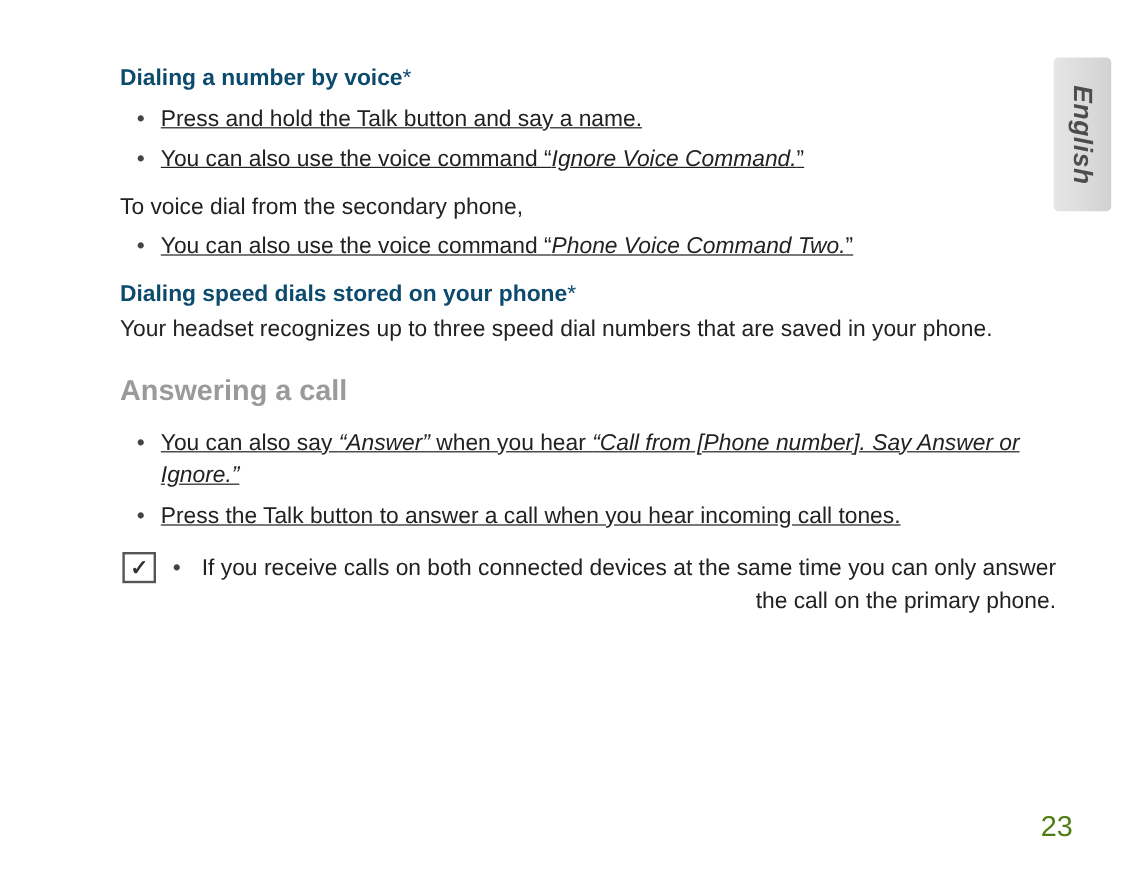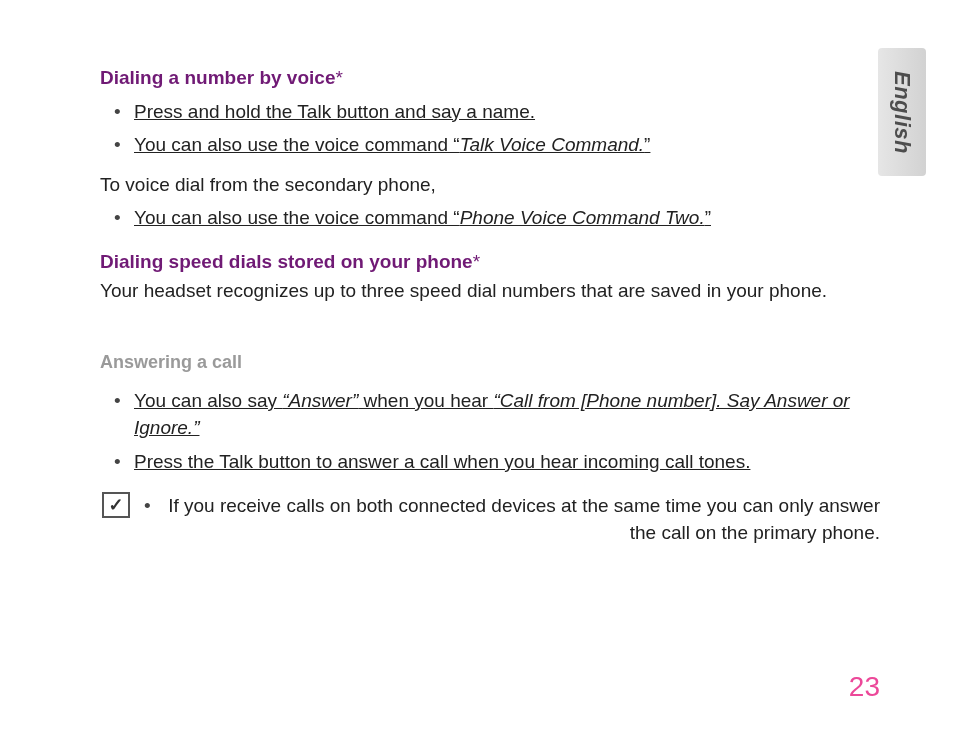--- a/index.html
+++ b/index.html
@@ -36,22 +36,22 @@
     transform: rotate(0deg);
     font-weight: bold;
     font-style: italic;
     font-size: 22px;
     font-family: Arial, Helvetica, sans-serif;
     color: #4d4d4d;
     letter-spacing: 0.5px;
   }
   .heading {
     font-weight: bold;
-    color: #701a75;
-    margin-top: 16px;
+    color: #0c4a6e;
+    margin-top: 4px;
     margin-bottom: 2px;
   }
   .asterisk {
     font-weight: normal;
   }
   .para {
     margin: 2px 0 6px 0;
   }
   ul.bullets {
     list-style: none;
@@ -71,22 +71,22 @@
     top: 0;
     color: #444;
     font-size: 19px;
   }
   .italic {
     font-style: italic;
   }
   .section-title {
     color: #9a9a9a;
     font-weight: bold;
-    font-size: 18px;
-    margin-top: 44px;
+    font-size: 24px;
+    margin-top: 20px;
     margin-bottom: 12px;
   }
   .note-block {
     display: flex;
     align-items: flex-start;
     margin-top: 8px;
   }
   .note-icon {
     width: 24px;
     height: 22px;
@@ -118,23 +118,23 @@
     content: "•";
     position: absolute;
     left: 0;
     top: 0;
     color: #444;
     font-size: 19px;
   }
   .page-number {
     position: absolute;
     bottom: 34px;
-    right: 74px;
-    font-size: 28px;
-    color: #ec4899;
+    right: 60px;
+    font-size: 24px;
+    color: #4d7c0f;
   }
   .content {
     max-width: 780px;
   }
 </style>
 </head>
 <body>
 
 <div class="lang-tab">
   <span class="lang-text">English</span>
@@ -143,21 +143,21 @@
 <div class="content">
 
   <p class="heading">
     <span>Dialing a number by voice</span><span class="asterisk">*</span>
   </p>
   <ul class="bullets">
     <li>
       <span>Press and hold the Talk button and say a name.</span>
     </li>
     <li>
-      <span>You can also use the voice command “</span><span class="italic">Talk Voice Command.</span><span>”</span>
+      <span>You can also use the voice command “</span><span class="italic">Ignore Voice Command.</span><span>”</span>
     </li>
   </ul>
   <p class="para">To voice dial from the secondary phone,</p>
   <ul class="bullets">
     <li>
       <span>You can also use the voice command “</span><span class="italic">Phone Voice Command Two.</span><span>”</span>
     </li>
   </ul>
 
   <p class="heading">

